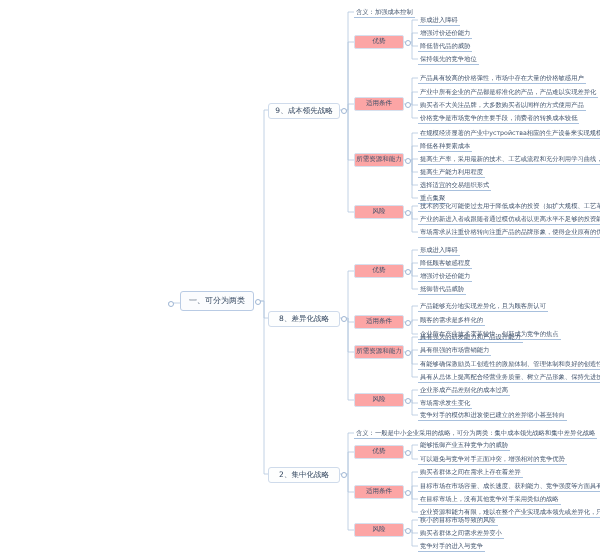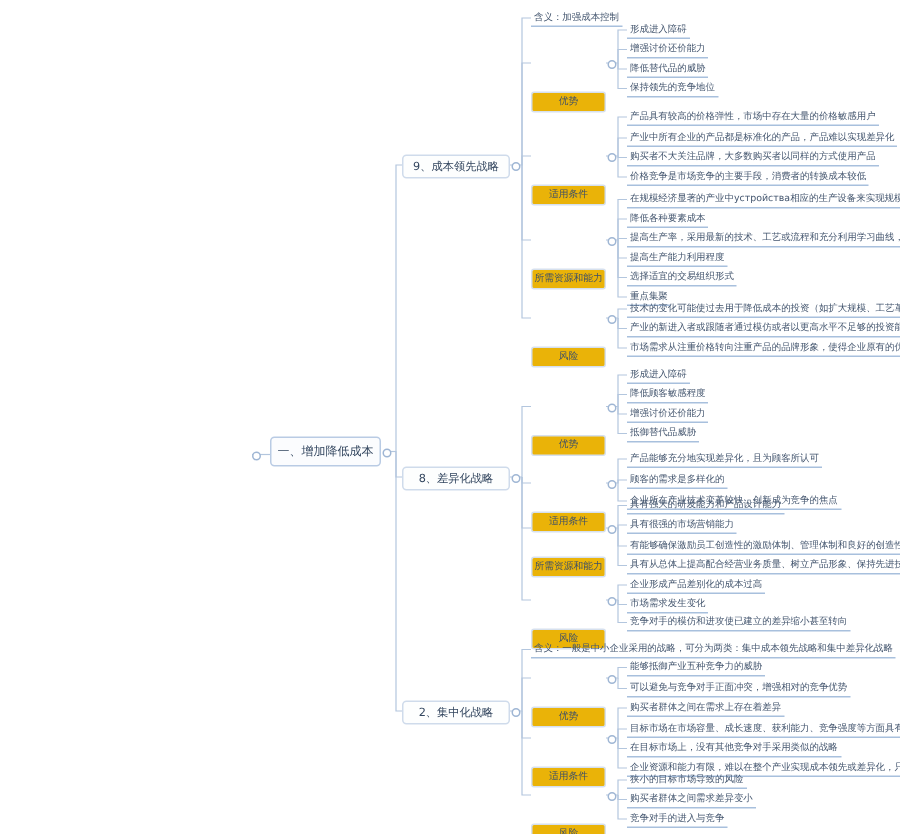--- a/index.html
+++ b/index.html
@@ -56,25 +56,24 @@
     font-size:7.5px;
     display:flex;align-items:center;justify-content:center;
     color:#33465f;
   }
 
   
   .lvl4{
     width:50px;height:14px;
     border:1px solid #d6e0ee;
     border-radius:2px;
-    background:#eab308;
+    background:#fca5a5;
     font-size:6.5px;
     display:flex;align-items:center;justify-content:center;
     color:#3d4f68;
-    margin-top:26px;
   }
 
   
   .leaf{
     font-size:6.3px;
     color:#43556e;
     border-bottom:1px solid #a8c0dd;
     padding:0 2px 1px 2px;
     height:11px;
     display:flex;align-items:center;
@@ -190,21 +189,21 @@
       <path d="M412,492 L412,512 L418,512"></path>
 
       <path d="M404,530 L412,530 L412,520 L418,520"></path>
       <path d="M412,530 L412,533 L418,533"></path>
       <path d="M412,530 L412,546 L418,546"></path>
     </g>
   </svg>
 
   <div class="handle" style="left:168px;top:301px;"></div>
 
-  <div class="node lvl2">一、增加降低成本</div>
+  <div class="node lvl2">一、可分为两类</div>
   <div class="handle" style="left:255px;top:299px;"></div>
 
   <div class="node lvl3" style="left:268px;top:103px;">9、成本领先战略</div>
   <div class="handle" style="left:341px;top:108px;"></div>
   <div class="node meaning" style="left:354px;top:7px;">含义：加强成本控制</div>
 
   <div class="node lvl4" style="left:354px;top:35px;">优势</div>
   <div class="handle" style="left:405px;top:40px;"></div>
   <div class="node leaf" style="left:418px;top:15px;">形成进入障碍</div>
   <div class="node leaf" style="left:418px;top:28px;">增强讨价还价能力</div>

